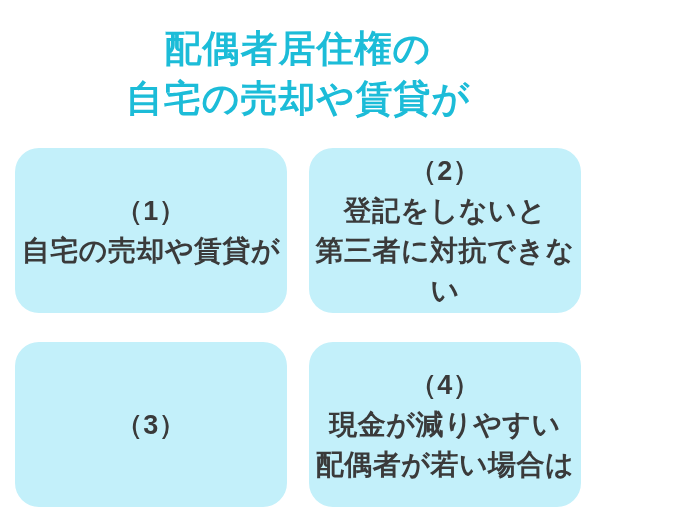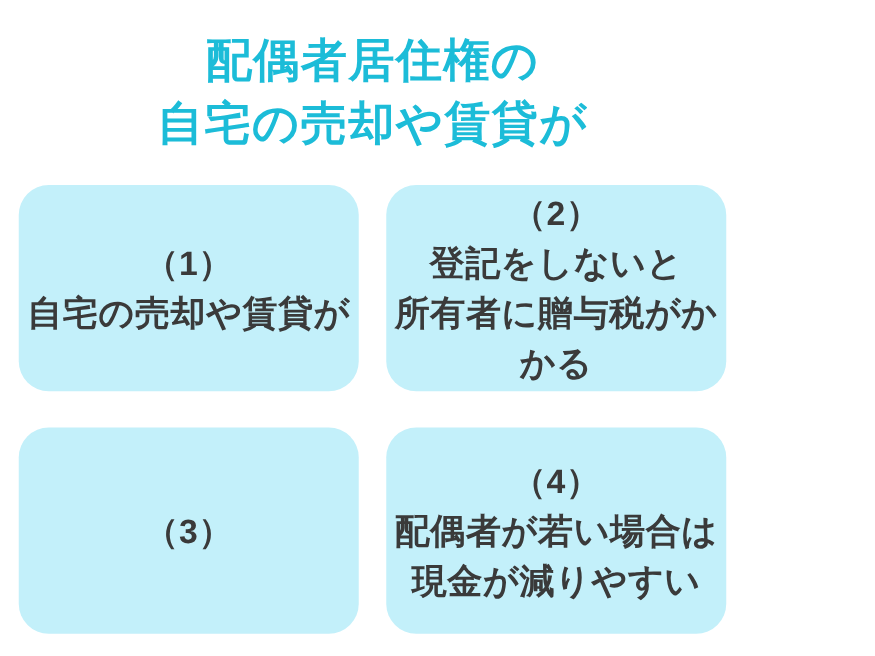--- a/index.html
+++ b/index.html
@@ -69,28 +69,28 @@
   <div class="cards-grid">
 
     <div class="card">
       <div class="card-number">（1）</div>
       <div class="card-line">自宅の売却や賃貸が</div>
     </div>
 
     <div class="card">
       <div class="card-number">（2）</div>
       <div class="card-line">登記をしないと</div>
-      <div class="card-line">所有者に贈与税がかかる</div>
+      <div class="card-line">第三者に対抗できない</div>
     </div>
 
     <div class="card">
       <div class="card-number">（3）</div>
     </div>
 
     <div class="card">
       <div class="card-number">（4）</div>
+      <div class="card-line">現金が減りやすい</div>
       <div class="card-line">配偶者が若い場合は</div>
-      <div class="card-line">現金が減りやすい</div>
     </div>
 
   </div>
 
 </div>
 
 </body></html>

